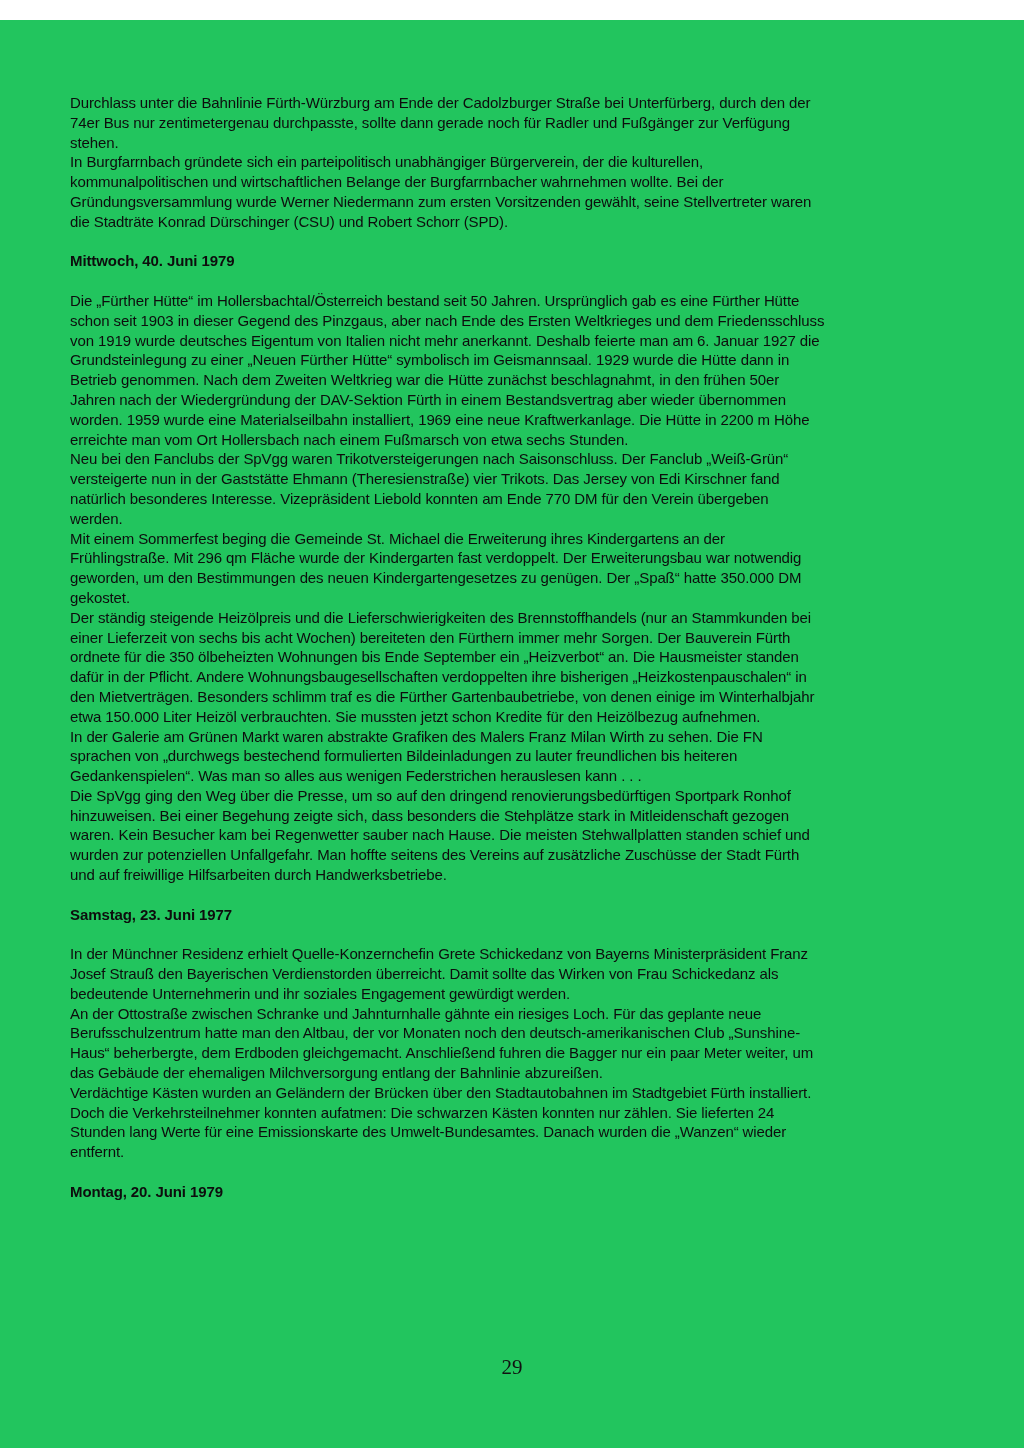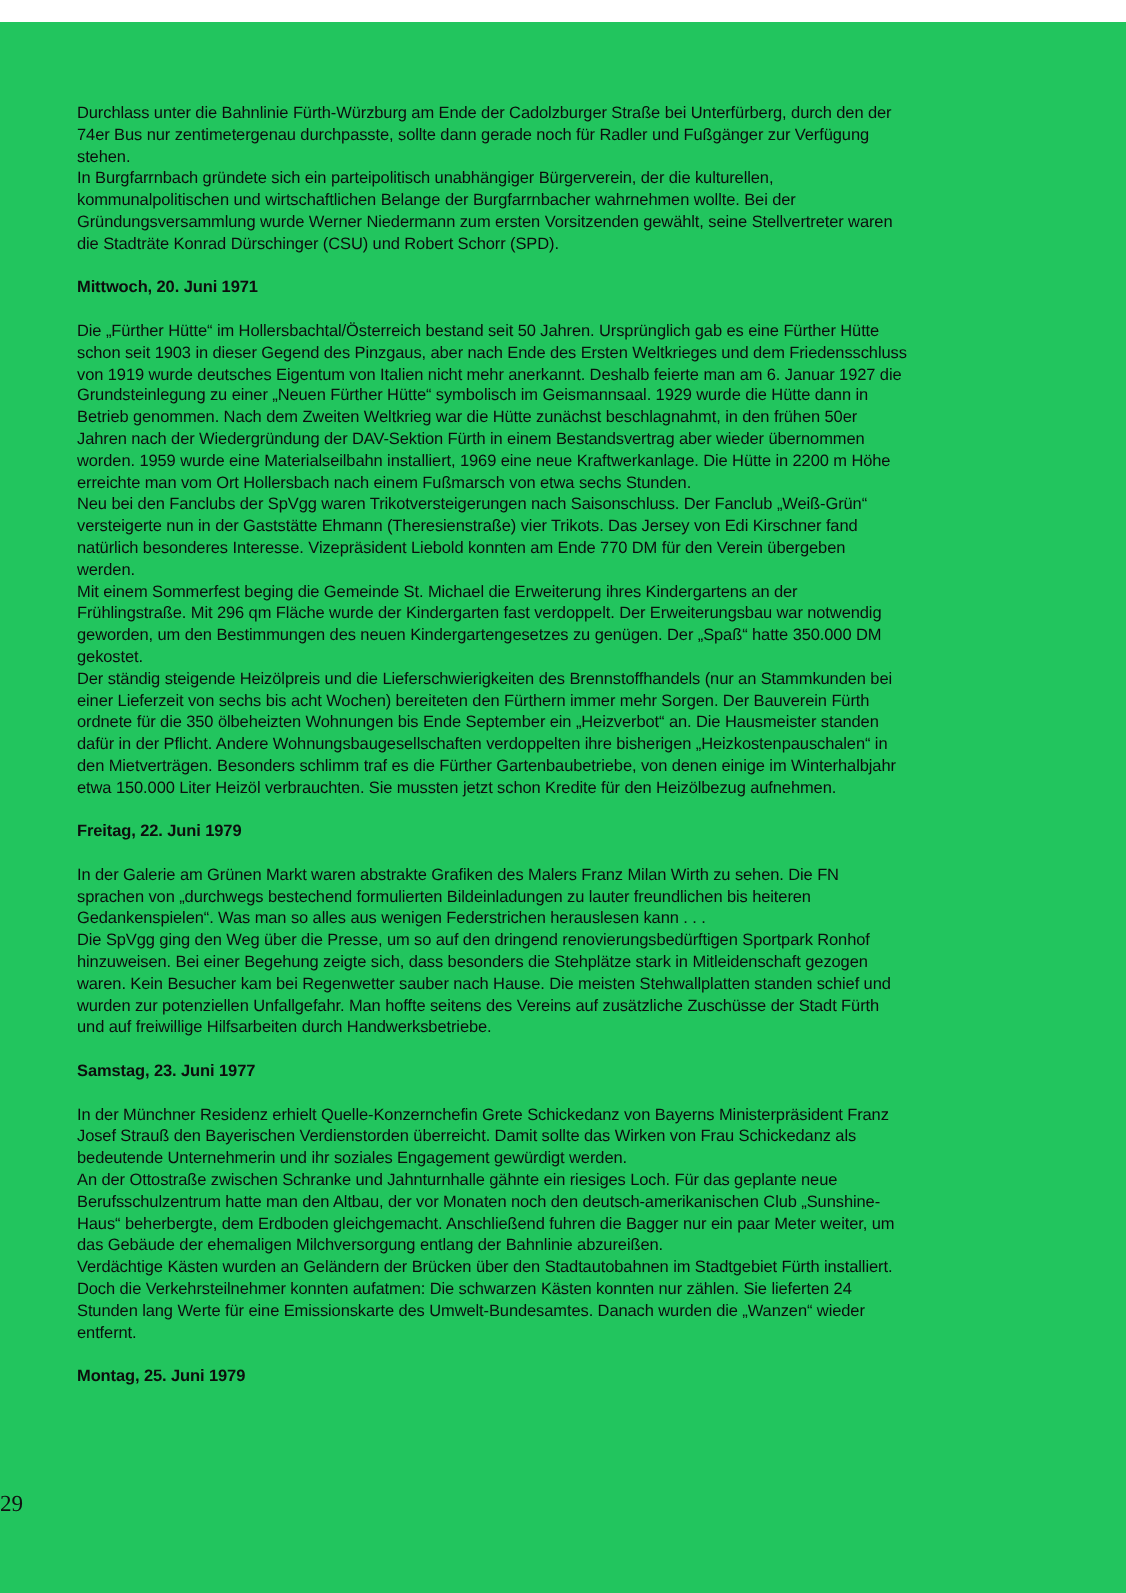--- a/index.html
+++ b/index.html
@@ -32,40 +32,40 @@
     font-size: 15px;
     font-weight: bold;
     white-space: pre;
     letter-spacing: -0.1px;
   }
   .page-number {
     position: absolute;
     top: 1334px;
     left: 0;
     width: 100%;
-    text-align: left;
+    text-align: center;
     font-family: "Liberation Serif", "DejaVu Serif", serif;
     font-size: 21px;
     line-height: 26px;
     color: #111111;
   }
 </style>
 </head>
 <body>
 
 <div class="page">
   <div class="doc-body">
     <p class="para">Durchlass unter die Bahnlinie Fürth-Würzburg am Ende der Cadolzburger Straße bei Unterfürberg, durch den der
 74er Bus nur zentimetergenau durchpasste, sollte dann gerade noch für Radler und Fußgänger zur Verfügung
 stehen.
 In Burgfarrnbach gründete sich ein parteipolitisch unabhängiger Bürgerverein, der die kulturellen,
 kommunalpolitischen und wirtschaftlichen Belange der Burgfarrnbacher wahrnehmen wollte. Bei der
 Gründungsversammlung wurde Werner Niedermann zum ersten Vorsitzenden gewählt, seine Stellvertreter waren
 die Stadträte Konrad Dürschinger (CSU) und Robert Schorr (SPD).</p>
-    <h2 class="day-heading">Mittwoch, 20. Juni 1971</h2>
+    <h2 class="day-heading">Mittwoch, 40. Juni 1979</h2>
     <p class="para">Die „Fürther Hütte“ im Hollersbachtal/Österreich bestand seit 50 Jahren. Ursprünglich gab es eine Fürther Hütte
 schon seit 1903 in dieser Gegend des Pinzgaus, aber nach Ende des Ersten Weltkrieges und dem Friedensschluss
 von 1919 wurde deutsches Eigentum von Italien nicht mehr anerkannt. Deshalb feierte man am 6. Januar 1927 die
 Grundsteinlegung zu einer „Neuen Fürther Hütte“ symbolisch im Geismannsaal. 1929 wurde die Hütte dann in
 Betrieb genommen. Nach dem Zweiten Weltkrieg war die Hütte zunächst beschlagnahmt, in den frühen 50er
 Jahren nach der Wiedergründung der DAV-Sektion Fürth in einem Bestandsvertrag aber wieder übernommen
 worden. 1959 wurde eine Materialseilbahn installiert, 1969 eine neue Kraftwerkanlage. Die Hütte in 2200 m Höhe
 erreichte man vom Ort Hollersbach nach einem Fußmarsch von etwa sechs Stunden.
 Neu bei den Fanclubs der SpVgg waren Trikotversteigerungen nach Saisonschluss. Der Fanclub „Weiß-Grün“
 versteigerte nun in der Gaststätte Ehmann (Theresienstraße) vier Trikots. Das Jersey von Edi Kirschner fand
@@ -74,37 +74,36 @@
     <p class="para">Mit einem Sommerfest beging die Gemeinde St. Michael die Erweiterung ihres Kindergartens an der
 Frühlingstraße. Mit 296 qm Fläche wurde der Kindergarten fast verdoppelt. Der Erweiterungsbau war notwendig
 geworden, um den Bestimmungen des neuen Kindergartengesetzes zu genügen. Der „Spaß“ hatte 350.000 DM
 gekostet.
 Der ständig steigende Heizölpreis und die Lieferschwierigkeiten des Brennstoffhandels (nur an Stammkunden bei
 einer Lieferzeit von sechs bis acht Wochen) bereiteten den Fürthern immer mehr Sorgen. Der Bauverein Fürth
 ordnete für die 350 ölbeheizten Wohnungen bis Ende September ein „Heizverbot“ an. Die Hausmeister standen
 dafür in der Pflicht. Andere Wohnungsbaugesellschaften verdoppelten ihre bisherigen „Heizkostenpauschalen“ in
 den Mietverträgen. Besonders schlimm traf es die Fürther Gartenbaubetriebe, von denen einige im Winterhalbjahr
 etwa 150.000 Liter Heizöl verbrauchten. Sie mussten jetzt schon Kredite für den Heizölbezug aufnehmen.</p>
-    <h2 class="day-heading">Freitag, 22. Juni 1979</h2>
     <p class="para">In der Galerie am Grünen Markt waren abstrakte Grafiken des Malers Franz Milan Wirth zu sehen. Die FN
 sprachen von „durchwegs bestechend formulierten Bildeinladungen zu lauter freundlichen bis heiteren
 Gedankenspielen“. Was man so alles aus wenigen Federstrichen herauslesen kann . . .
 Die SpVgg ging den Weg über die Presse, um so auf den dringend renovierungsbedürftigen Sportpark Ronhof
 hinzuweisen. Bei einer Begehung zeigte sich, dass besonders die Stehplätze stark in Mitleidenschaft gezogen
 waren. Kein Besucher kam bei Regenwetter sauber nach Hause. Die meisten Stehwallplatten standen schief und
 wurden zur potenziellen Unfallgefahr. Man hoffte seitens des Vereins auf zusätzliche Zuschüsse der Stadt Fürth
 und auf freiwillige Hilfsarbeiten durch Handwerksbetriebe.</p>
     <h2 class="day-heading">Samstag, 23. Juni 1977</h2>
     <p class="para">In der Münchner Residenz erhielt Quelle-Konzernchefin Grete Schickedanz von Bayerns Ministerpräsident Franz
 Josef Strauß den Bayerischen Verdienstorden überreicht. Damit sollte das Wirken von Frau Schickedanz als
 bedeutende Unternehmerin und ihr soziales Engagement gewürdigt werden.
 An der Ottostraße zwischen Schranke und Jahnturnhalle gähnte ein riesiges Loch. Für das geplante neue
 Berufsschulzentrum hatte man den Altbau, der vor Monaten noch den deutsch-amerikanischen Club „Sunshine-
 Haus“ beherbergte, dem Erdboden gleichgemacht. Anschließend fuhren die Bagger nur ein paar Meter weiter, um
 das Gebäude der ehemaligen Milchversorgung entlang der Bahnlinie abzureißen.
 Verdächtige Kästen wurden an Geländern der Brücken über den Stadtautobahnen im Stadtgebiet Fürth installiert.
 Doch die Verkehrsteilnehmer konnten aufatmen: Die schwarzen Kästen konnten nur zählen. Sie lieferten 24
 Stunden lang Werte für eine Emissionskarte des Umwelt-Bundesamtes. Danach wurden die „Wanzen“ wieder
 entfernt.</p>
-    <h2 class="day-heading">Montag, 25. Juni 1979</h2>
+    <h2 class="day-heading">Montag, 20. Juni 1979</h2>
   </div>
   <div class="page-number">29</div>
 </div>
 
 </body></html>

